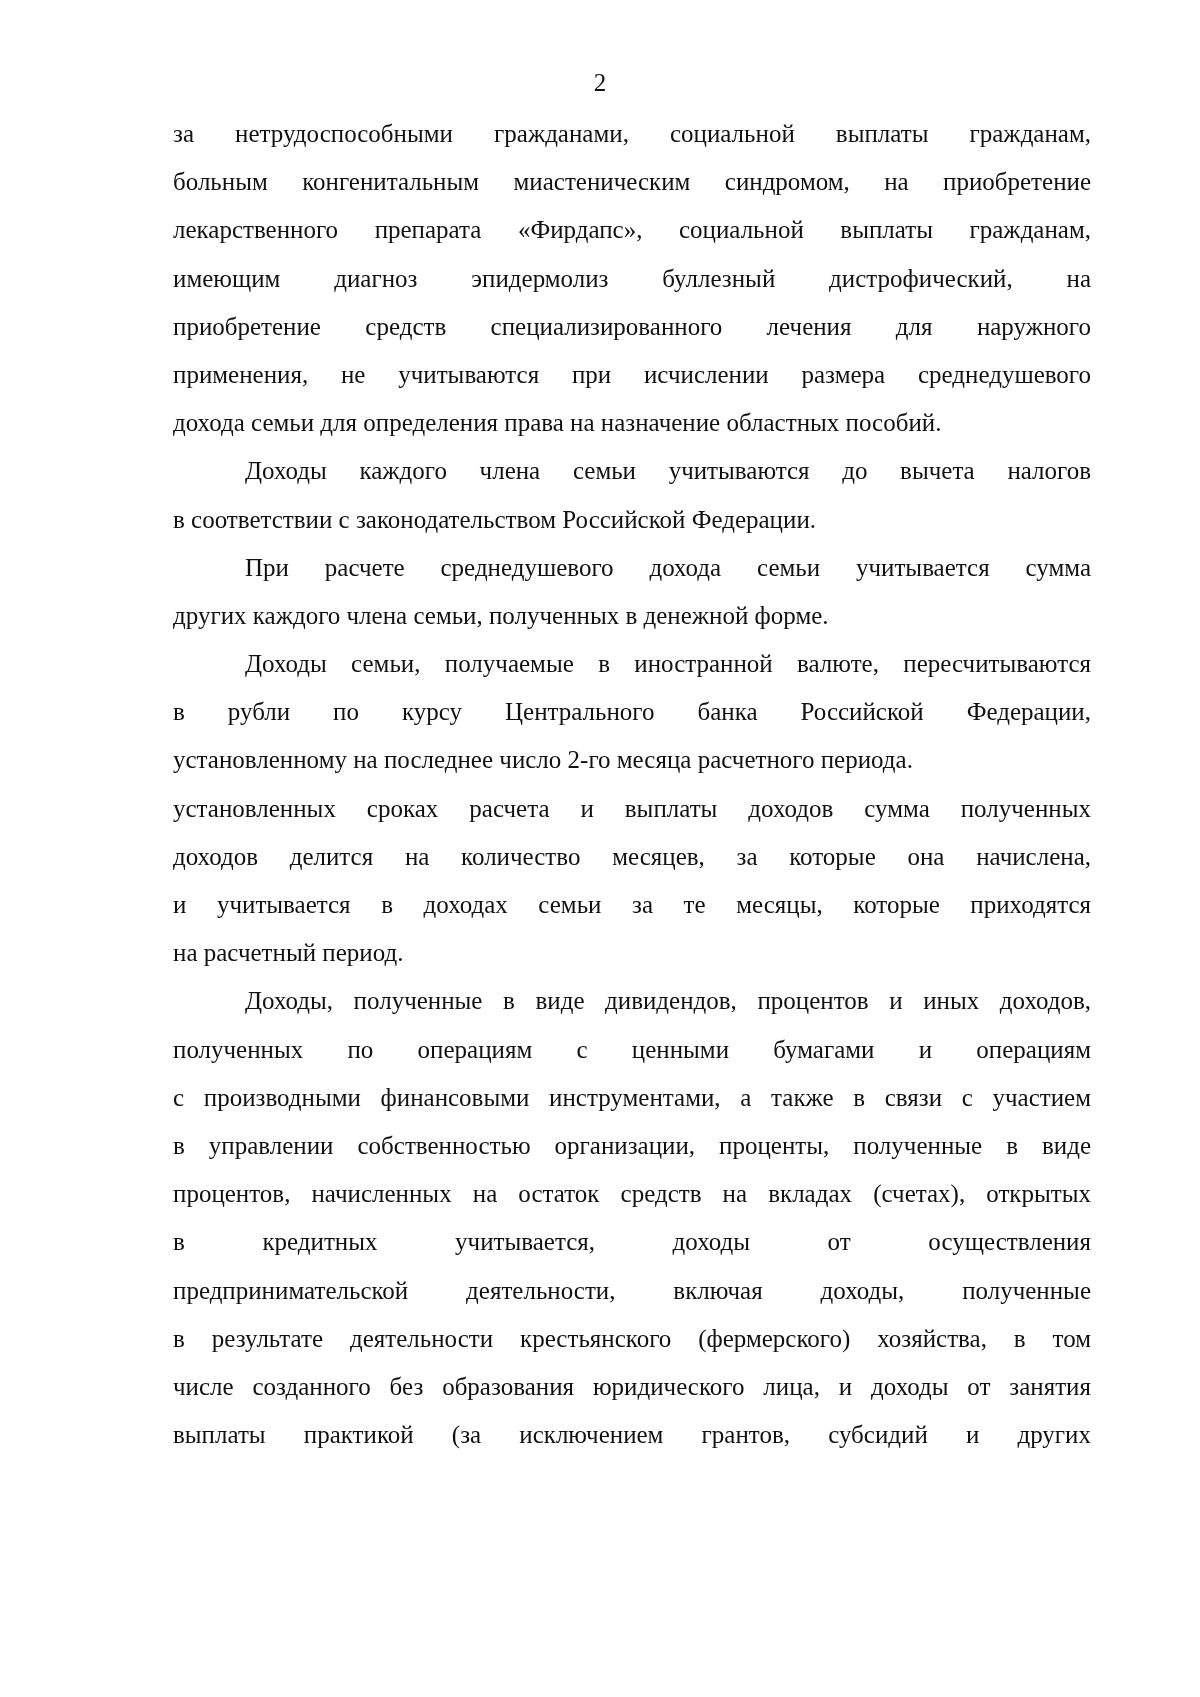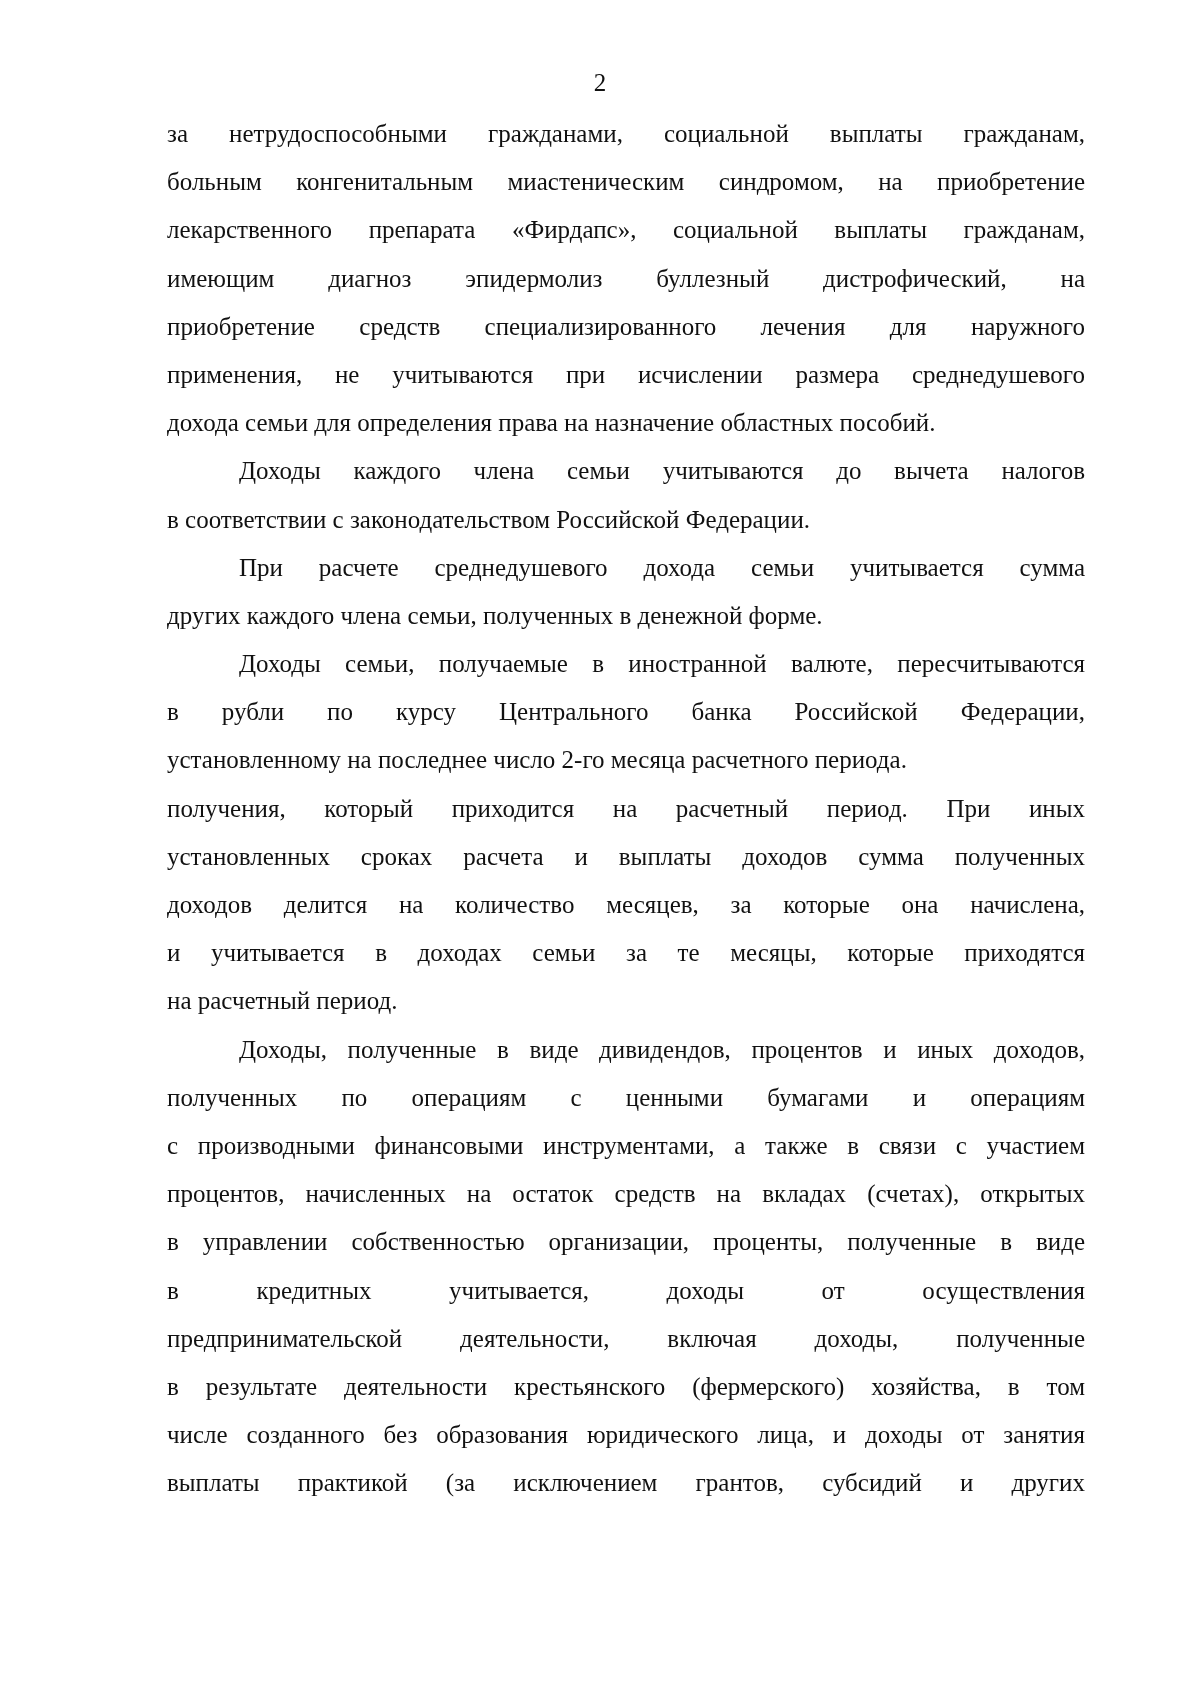--- a/index.html
+++ b/index.html
@@ -7,21 +7,21 @@
     .page {
       position: absolute; left: 0; top: 0; width: 1200px; height: 1697px;
       background: #ffffff; color: #111111;
       font-family: "Liberation Serif", "DejaVu Serif", serif;
       font-size: 25px;
     }
     .page-number {
       position: absolute; top: 68px; left: 0; width: 1200px;
       text-align: center; font-size: 25px; line-height: 30px;
     }
-    .body { position: absolute; left: 167px; top: 110px; width: 918px; }
+    .body { position: absolute; left: 173px; top: 110px; width: 918px; }
     .line {
       height: 48.2px; line-height: 48.2px; white-space: nowrap;
       text-align: justify; text-align-last: justify;
     }
     .line.last { text-align-last: left; }
     .line.indent { padding-left: 72px; }
   </style>
 </head>
 <body>
 
@@ -41,30 +41,29 @@
     <div class="line indent">Доходы каждого члена семьи учитываются до вычета налогов</div>
     <div class="line last">в соответствии с законодательством Российской Федерации.</div>
 
     <div class="line indent">При расчете среднедушевого дохода семьи учитывается сумма</div>
     <div class="line last">других каждого члена семьи, полученных в денежной форме.</div>
 
     <div class="line indent">Доходы семьи, получаемые в иностранной валюте, пересчитываются</div>
     <div class="line">в рубли по курсу Центрального банка Российской Федерации,</div>
     <div class="line last">установленному на последнее число 2-го месяца расчетного периода.</div>
 
-    <div class="line">получения, который приходится на расчетный период. При иных</div>
     <div class="line">установленных сроках расчета и выплаты доходов сумма полученных</div>
     <div class="line">доходов делится на количество месяцев, за которые она начислена,</div>
     <div class="line">и учитывается в доходах семьи за те месяцы, которые приходятся</div>
     <div class="line last">на расчетный период.</div>
 
     <div class="line indent">Доходы, полученные в виде дивидендов, процентов и иных доходов,</div>
     <div class="line">полученных по операциям с ценными бумагами и операциям</div>
     <div class="line">с производными финансовыми инструментами, а также в связи с участием</div>
+    <div class="line">в управлении собственностью организации, проценты, полученные в виде</div>
     <div class="line">процентов, начисленных на остаток средств на вкладах (счетах), открытых</div>
-    <div class="line">в управлении собственностью организации, проценты, полученные в виде</div>
     <div class="line">в кредитных учитывается, доходы от осуществления</div>
     <div class="line">предпринимательской деятельности, включая доходы, полученные</div>
     <div class="line">в результате деятельности крестьянского (фермерского) хозяйства, в том</div>
     <div class="line">числе созданного без образования юридического лица, и доходы от занятия</div>
     <div class="line">выплаты практикой (за исключением грантов, субсидий и других</div>
   </div>
 </div>
 
 </body></html>

